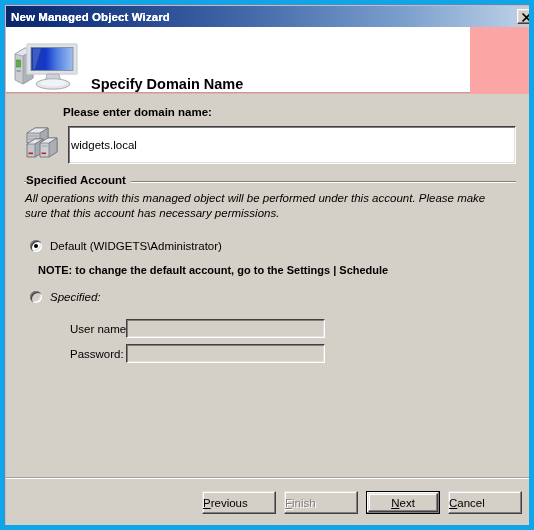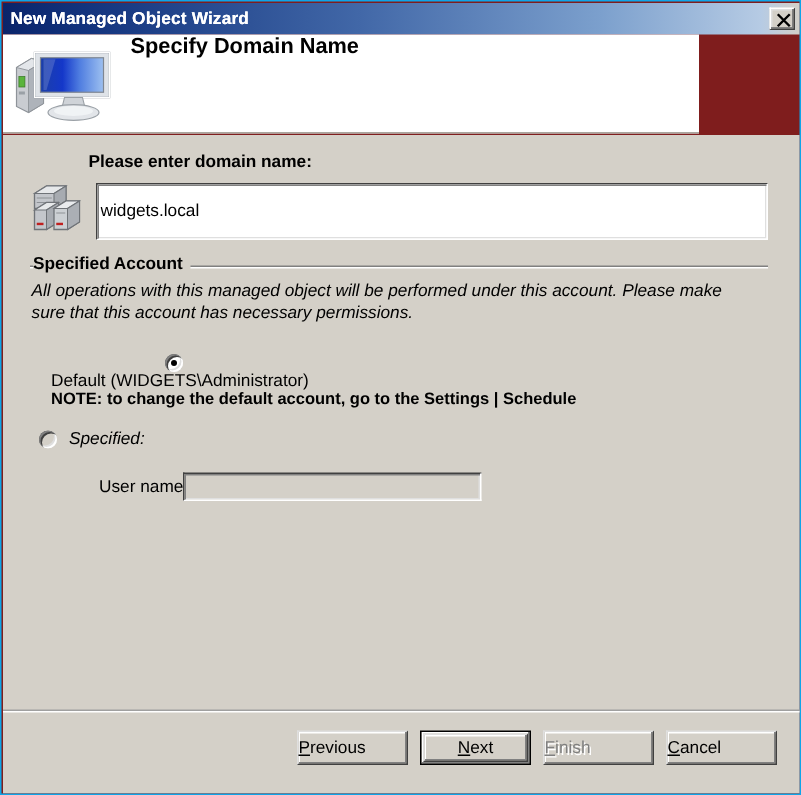--- a/index.html
+++ b/index.html
@@ -11,22 +11,22 @@
     font-family: "Liberation Sans", sans-serif;
     font-size: 11px;
     -webkit-font-smoothing: none;
   }
 
   .window {
     position: relative;
     width: 534px;
     height: 530px;
     box-sizing: border-box;
-    background: #7f1d1d;
-    border: 1px solid #0ea5e9;
+    background: #fca5a5;
+    border: 5px solid #0ea5e9;
     overflow: hidden;
   }
 
   
   .titlebar {
     position: absolute;
     left: 1px; top: 1px;
     width: 532px;
     height: 21px;
     background: linear-gradient(to right, #0a246a 0%, #12337d 10%, #4268a8 45%, #7ca0cd 75%, #b6cbe4 95%, #d4d0c8 100%);
@@ -61,21 +61,21 @@
 
   
   .header {
     position: absolute;
     left: 1px; top: 22px;
     width: 464px;
     height: 66px;
     background: #ffffff;
     border-bottom: 1px solid #a9a79f;
     display: flex;
-    align-items: flex-start;
+    align-items: flex-end;
     box-sizing: border-box;
   }
   .header-icon {
     width: 72px;
     height: 60px;
     margin-left: 5px;
     position: relative;
     flex: 0 0 auto;
   }
   .header-title {
@@ -159,21 +159,21 @@
     line-height: 15px;
     font-style: italic;
   }
 
   
   .radio-row {
     position: absolute;
     display: flex;
     align-items: center;
   }
-  .radio-row.default-row { left: 24px; top: 146px; flex-direction: column; }
+  .radio-row.default-row { left: 24px; top: 146px; }
   .radio-row.specified-row { left: 24px; top: 197px; font-style: italic; }
 
   .radio {
     width: 12px;
     height: 12px;
     border-radius: 50%;
     background: #ffffff;
     box-shadow: inset 1px 1px 0 #808080, inset 2px 2px 0 #404040,
                 inset -1px -1px 0 #ffffff, inset -2px -2px 0 #dfdfdf;
     position: relative;
@@ -395,39 +395,43 @@
     <div class="radio-row specified-row">
       <span class="radio disabled"></span>
       <span class="radio-label">Specified:</span>
     </div>
 
     <div class="field-row user-row">
       <span class="field-label">User name:</span>
       <input class="field-input" type="text" disabled="" value="" style="">
     </div>
 
+    <div class="field-row pass-row">
+      <span class="field-label">Password:</span>
+      <input class="field-input" type="password" disabled="" value="" style="">
+    </div>
 
     <div class="footer-sep"></div>
 
     <div class="buttons">
 
       <button class="btn">
         <span><span class="mn">P</span><span>revious</span></span>
+      </button>
+
+      <button class="btn disabled" disabled="">
+        <span><span class="mn">F</span><span>inish</span></span>
       </button>
 
       <button class="btn default">
         <span class="inner">
           <span><span class="mn">N</span><span>ext</span></span>
         </span>
       </button>
 
-      <button class="btn disabled" disabled="">
-        <span><span class="mn">F</span><span>inish</span></span>
-      </button>
-
       <button class="btn">
         <span><span class="mn">C</span><span>ancel</span></span>
       </button>
 
     </div>
   </div>
 
   <div class="bottom-strip"></div>
 </div>
 

